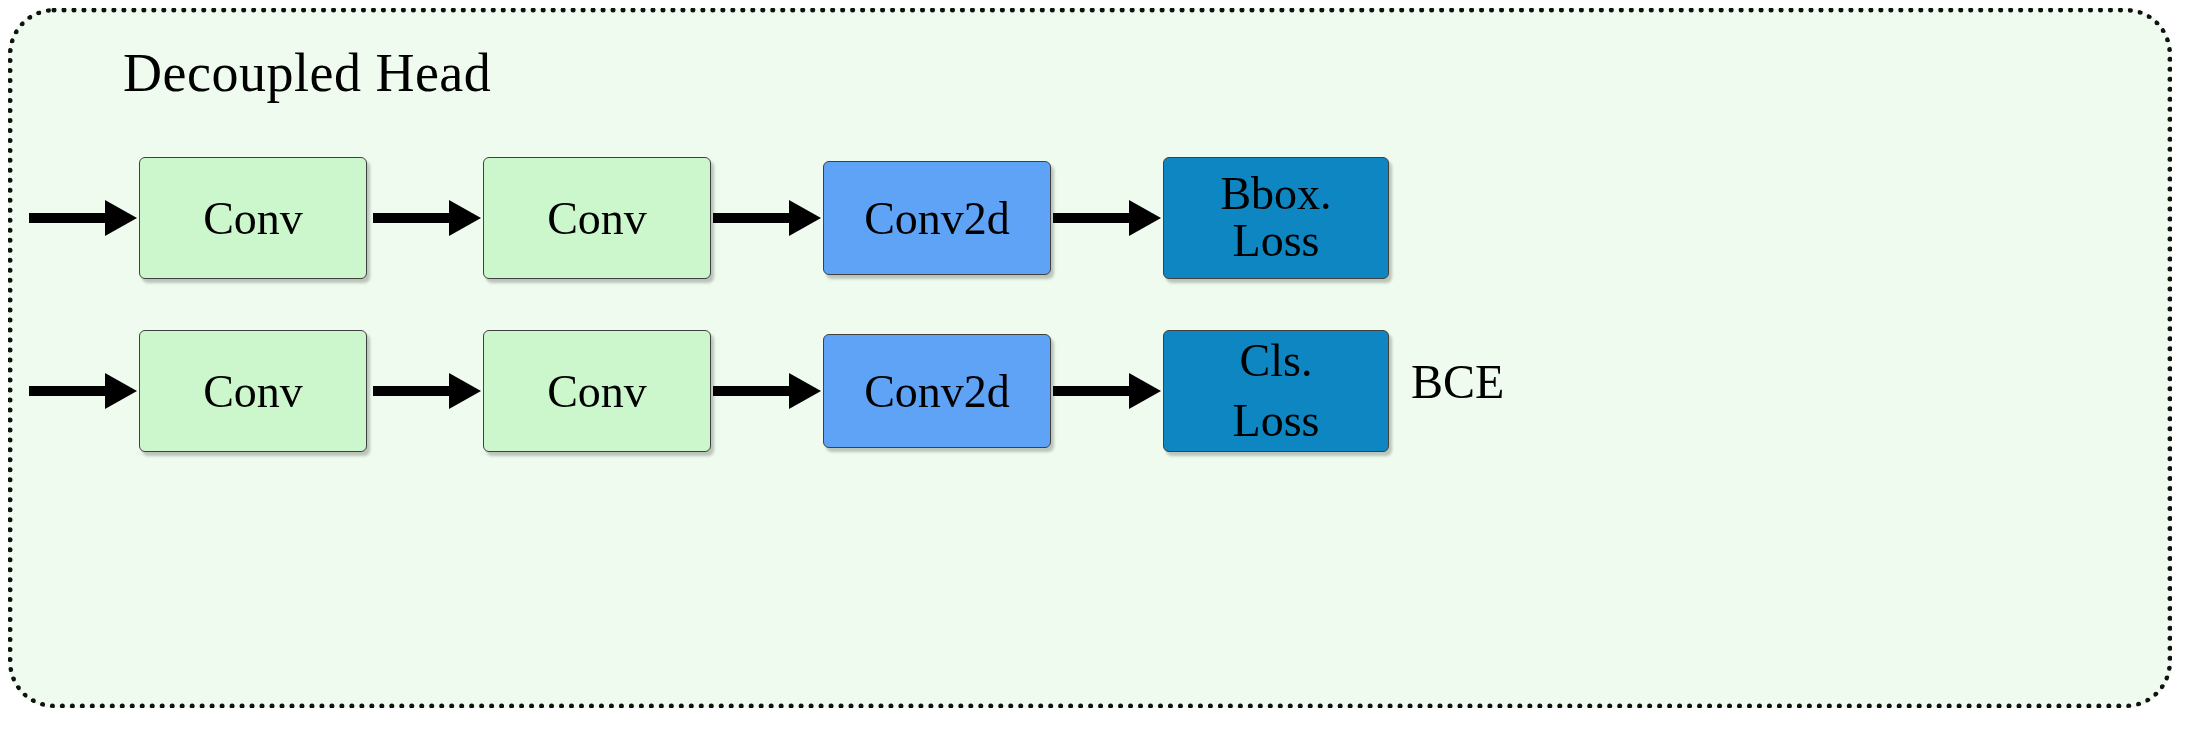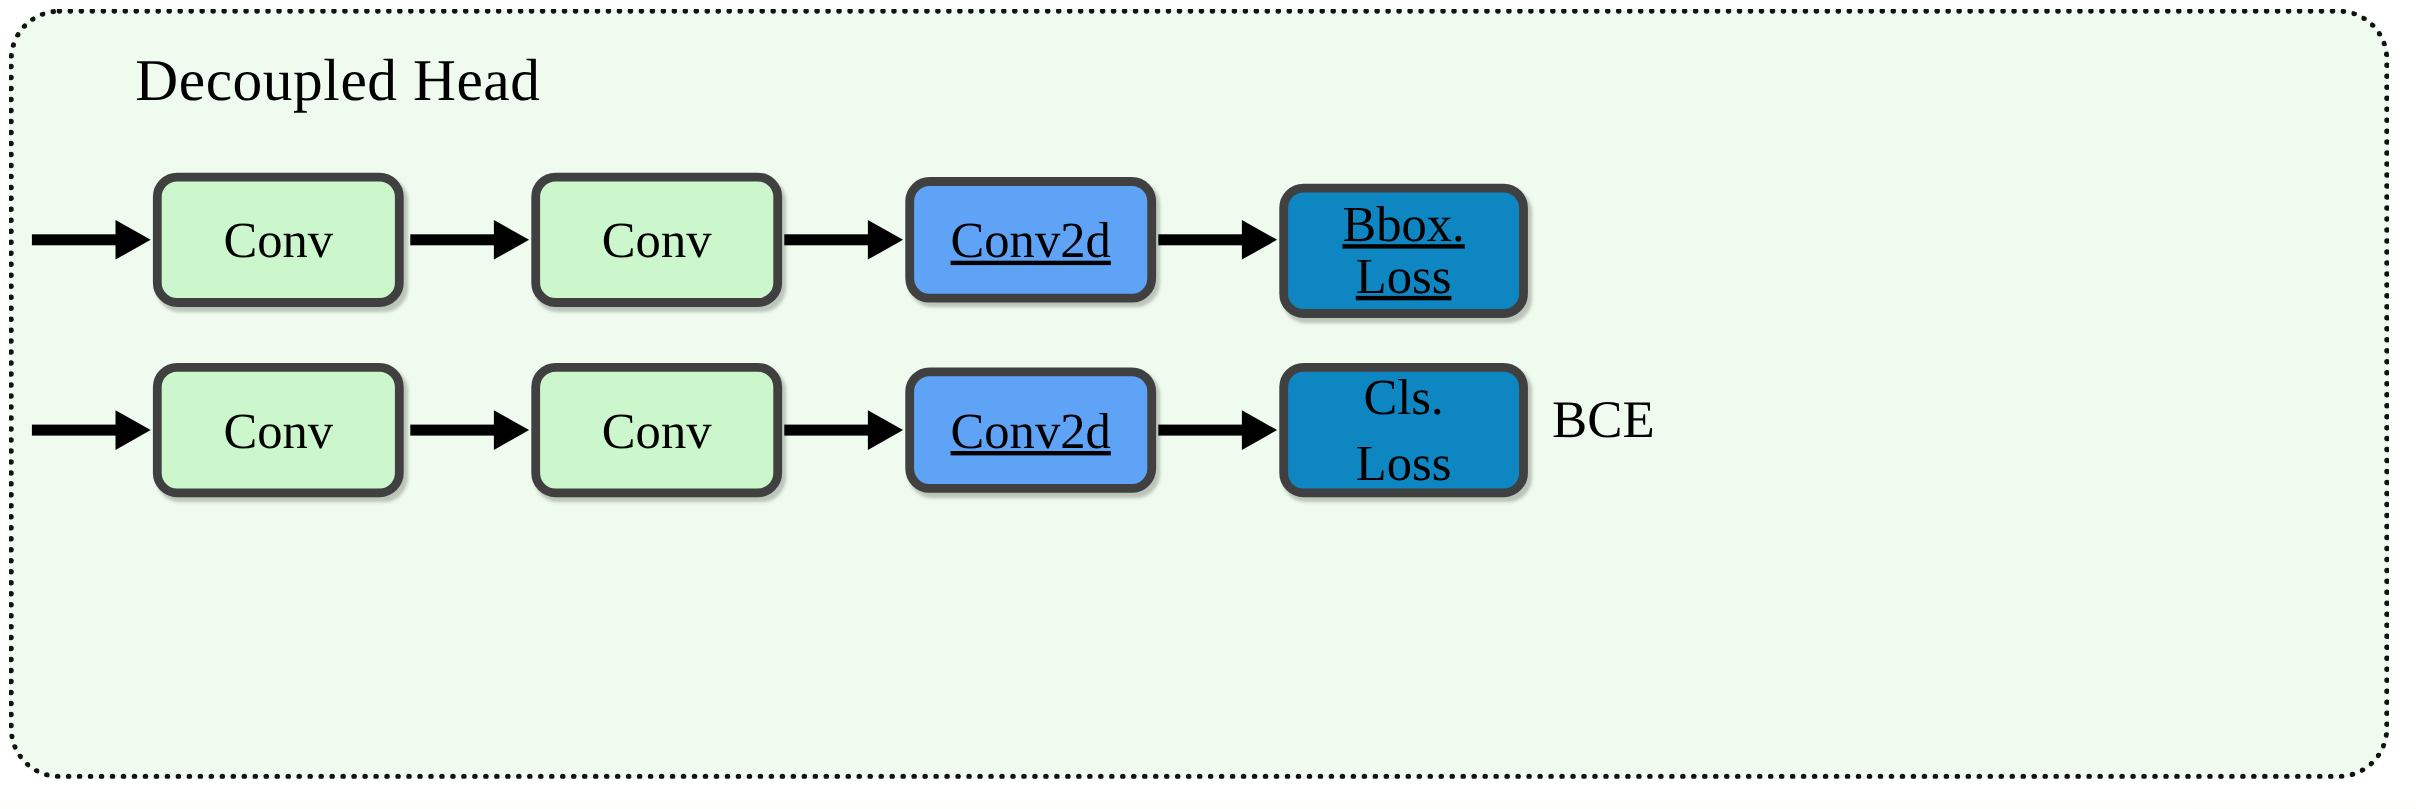--- a/index.html
+++ b/index.html
@@ -54,22 +54,22 @@
     height: 126px;
     display: block;
   }
   .row-bbox { top: 142px; }
   .row-cls  { top: 315px; }
 
   
   .node {
     position: absolute;
     box-sizing: border-box;
-    border: 8px solid #404040;
-    border-radius: 22px;
+    border: 1px solid #404040;
+    border-radius: 6px;
     display: flex;
     align-items: center;
     justify-content: center;
     text-align: center;
     color: #000000;
     box-shadow: 3px 4px 3px rgba(0,0,0,0.22);
   }
   .node-conv {
     background: #ccf7cc;
     width: 228px;
@@ -88,27 +88,27 @@
     height: 122px;
     font-size: 46px;
     line-height: 1.02;
     flex-direction: column;
   }
   .node-loss span { display: block; }
 
   
   .col1 { left: 126px; }
   .col2 { left: 470px; }
-  .col3 { left: 810px; text-decoration: underline; }
+  .col3 { left: 810px; }
   .col4 { left: 1150px; }
 
   
   .row-bbox .node-conv   { top: 2px; }
   .row-bbox .node-conv2d { top: 6px; }
-  .row-bbox .node-loss   { top: 12px; text-decoration: underline; }
+  .row-bbox .node-loss   { top: 2px; }
   .row-cls  .node-conv   { top: 2px; }
   .row-cls  .node-conv2d { top: 6px; }
   .row-cls  .node-loss   { top: 2px; gap: 13px; }
 
   
   .arrow {
     position: absolute;
     height: 10px;
     background: #000000;
   }

